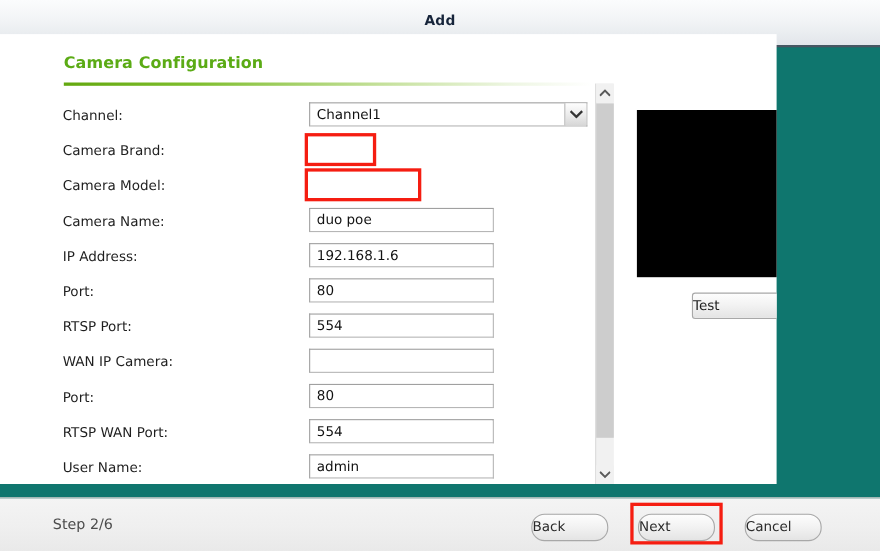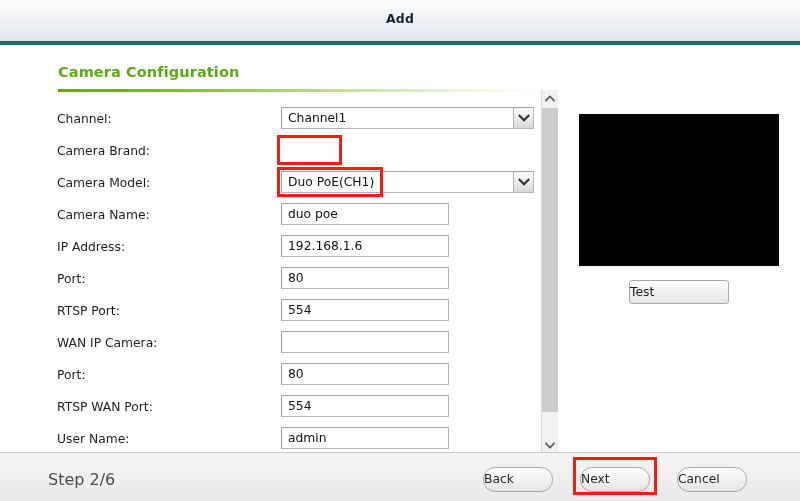--- a/index.html
+++ b/index.html
@@ -42,22 +42,22 @@
     text-align: center;
     font-weight: bold;
     font-size: 12.5px;
     color: #16243a;
     letter-spacing: .2px;
   }
 
   
   .content {
     position: absolute;
-    left: 0; top: 45px;
-    width: 800px;
+    left: 0; top: 31px;
+    width: 706px;
     height: 409px;
     background: #ffffff;
     overflow: hidden;
   }
 
   .section-title {
     position: absolute;
     left: 58px;
     top: 19px;
     font-size: 14.5px;
@@ -212,21 +212,21 @@
     width: 800px;
     height: 49px;
     background: linear-gradient(to bottom, #f4f4f4 0%, #efefef 55%, #e9e9e9 100%);
     border-top: 1px solid #c9c9c9;
     box-sizing: border-box;
   }
   .step-text {
     position: absolute;
     left: 48px;
     top: 17px;
-    font-size: 16px;
+    font-size: 13px;
     color: #4c4c4c;
   }
   .btn-foot {
     position: absolute;
     top: 14px;
     width: 70px;
     height: 25px;
     line-height: 23px;
     border-radius: 12px;
     color: #2a2a2a;
@@ -271,28 +271,20 @@
               </svg>
             </div>
           </div>
         </div>
         <div class="form-row" style="top: 42px;">
           <div class="form-label">Camera Brand:</div>
           <div class="red-outline" style="left: 277px; top: -4px; width: 65px; height: 30px;"></div>
         </div>
         <div class="form-row" style="top: 74px;">
           <div class="form-label">Camera Model:</div>
-          <div class="field select">
-            <div class="field-text">Duo PoE(CH1)</div>
-            <div class="select-arrow">
-              <svg width="12" height="8" viewBox="0 0 12 8">
-                <path d="M1.5 1.8 L6 6.2 L10.5 1.8" stroke="#333" stroke-width="2.1" fill="none" stroke-linecap="square"></path>
-              </svg>
-            </div>
-          </div>
           <div class="red-outline" style="left: 277px; top: -4px; width: 106px; height: 30px;"></div>
         </div>
         <div class="form-row" style="top: 106px; padding-left: 32px;">
           <div class="form-label">Camera Name:</div>
           <div class="field input">
             <div class="field-text">duo poe</div>
           </div>
         </div>
         <div class="form-row" style="top: 138px;">
           <div class="form-label">IP Address:</div>

